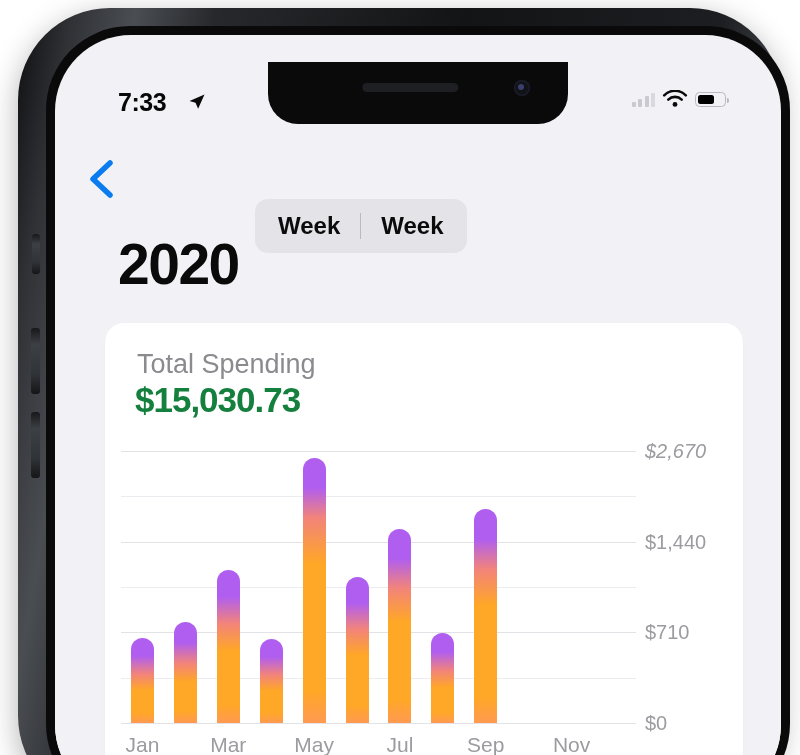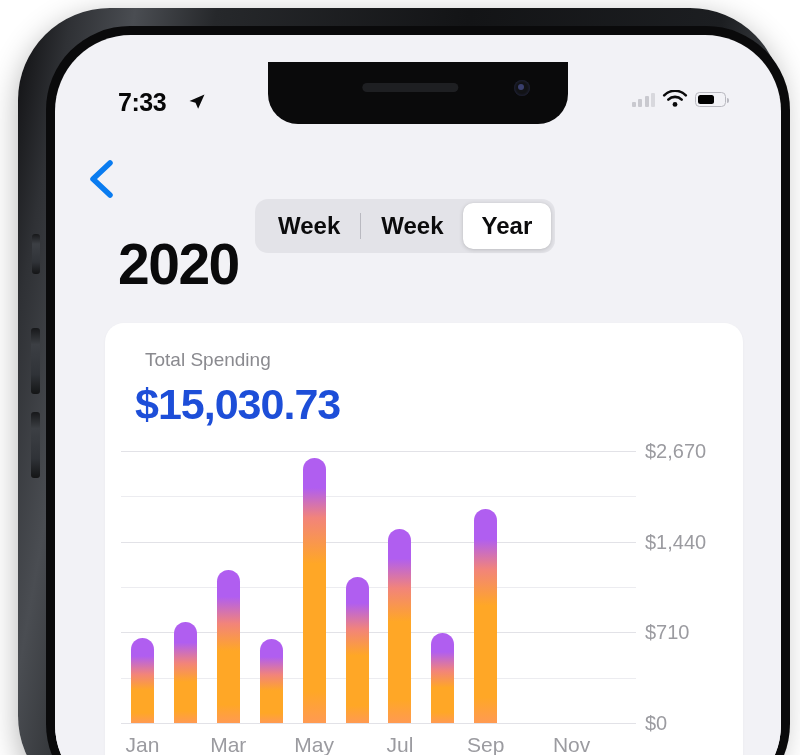--- a/index.html
+++ b/index.html
@@ -234,31 +234,31 @@
     top: 199px;
     width: 638px;
     height: 480px;
     background: #ffffff;
     border-radius: 19px;
     box-shadow: 0 1px 3px rgba(0,0,0,0.04);
     overflow: hidden;
   }
   .card-label {
     position: absolute;
-    left: 40px; top: 26px;
-    font-size: 19px;
+    left: 32px; top: 26px;
+    font-size: 27px;
     color: #8a8a8f;
   }
   .card-amount {
     position: absolute;
     left: 30px; top: 57px;
-    font-size: 43px;
+    font-size: 35px;
     font-weight: bold;
     letter-spacing: -1px;
-    color: #1d4ed8;
+    color: #15803d;
   }
 
   
   .chart {
     position: absolute;
     left: 0;
     top: 118px;
     width: 638px;
     height: 362px;
   }
@@ -369,41 +369,40 @@
       <div class="app">
 
         <svg class="back-btn" viewBox="0 0 42 46">
           <path d="M29 7 L12 23 L29 39" stroke="#0a7cf0" stroke-width="5.5" fill="none" stroke-linecap="round" stroke-linejoin="round"></path>
         </svg>
 
         <div class="segmented">
           <div class="seg-item">Week</div>
           <div class="seg-divider"></div>
           <div class="seg-item">Week</div>
-          <div class="seg-item active">Year</div>
         </div>
 
         <div class="year-title">2020</div>
 
         <div class="card">
           <div class="card-label">Total Spending</div>
           <div class="card-amount">$15,030.73</div>
 
           <div class="chart">
             <div class="plot" id="gridlines">
                 <div class="gridline major" style="top: 272px;"></div>
                 <div class="gridline major" style="top: 181.333px;"></div>
                 <div class="gridline major" style="top: 90.6667px;"></div>
                 <div class="gridline major" style="top: 0px;"></div>
                 <div class="gridline" style="top: 226.667px;"></div>
                 <div class="gridline" style="top: 136px;"></div>
                 <div class="gridline" style="top: 45.3333px;"></div>
               </div>
             <div class="ylabels" id="ylabels">
-                <div class="ylabel" style="top: 0px;">$2,670</div>
+                <div class="ylabel" style="top: 0px; font-style: italic;">$2,670</div>
                 <div class="ylabel" style="top: 90.6667px;">$1,440</div>
                 <div class="ylabel" style="top: 181.333px;">$710</div>
                 <div class="ylabel" style="top: 272px;">$0</div>
               </div>
             <div class="bars" id="bars">
                 <div class="bar" title="Jan" style="left: 9.95833px; height: 84.5543px; background: linear-gradient(rgb(176, 94, 240) 0%, rgb(176, 94, 240) 21.3025%, rgb(242, 132, 122) 42.6051%, rgb(255, 167, 38) 61.4307%, rgb(255, 167, 38) 88%, rgb(255, 154, 82) 100%);"></div>
                 <div class="bar" title="Feb" style="left: 52.875px; height: 100.854px; background: linear-gradient(rgb(176, 94, 240) 0%, rgb(176, 94, 240) 20.397%, rgb(242, 132, 122) 40.794%, rgb(255, 167, 38) 59.3933%, rgb(255, 167, 38) 88%, rgb(255, 154, 82) 100%);"></div>
                 <div class="bar" title="Mar" style="left: 95.7917px; height: 152.809px; background: linear-gradient(rgb(176, 94, 240) 0%, rgb(176, 94, 240) 17.5106%, rgb(242, 132, 122) 35.0212%, rgb(255, 167, 38) 52.8989%, rgb(255, 167, 38) 88%, rgb(255, 154, 82) 100%);"></div>
                 <div class="bar" title="Apr" style="left: 138.708px; height: 83.5356px; background: linear-gradient(rgb(176, 94, 240) 0%, rgb(176, 94, 240) 21.3591%, rgb(242, 132, 122) 42.7183%, rgb(255, 167, 38) 61.5581%, rgb(255, 167, 38) 88%, rgb(255, 154, 82) 100%);"></div>
                 <div class="bar" title="May" style="left: 181.625px; height: 264.869px; background: linear-gradient(rgb(176, 94, 240) 0%, rgb(176, 94, 240) 11.2851%, rgb(242, 132, 122) 22.5701%, rgb(255, 167, 38) 40%, rgb(255, 167, 38) 88%, rgb(255, 154, 82) 100%);"></div>

